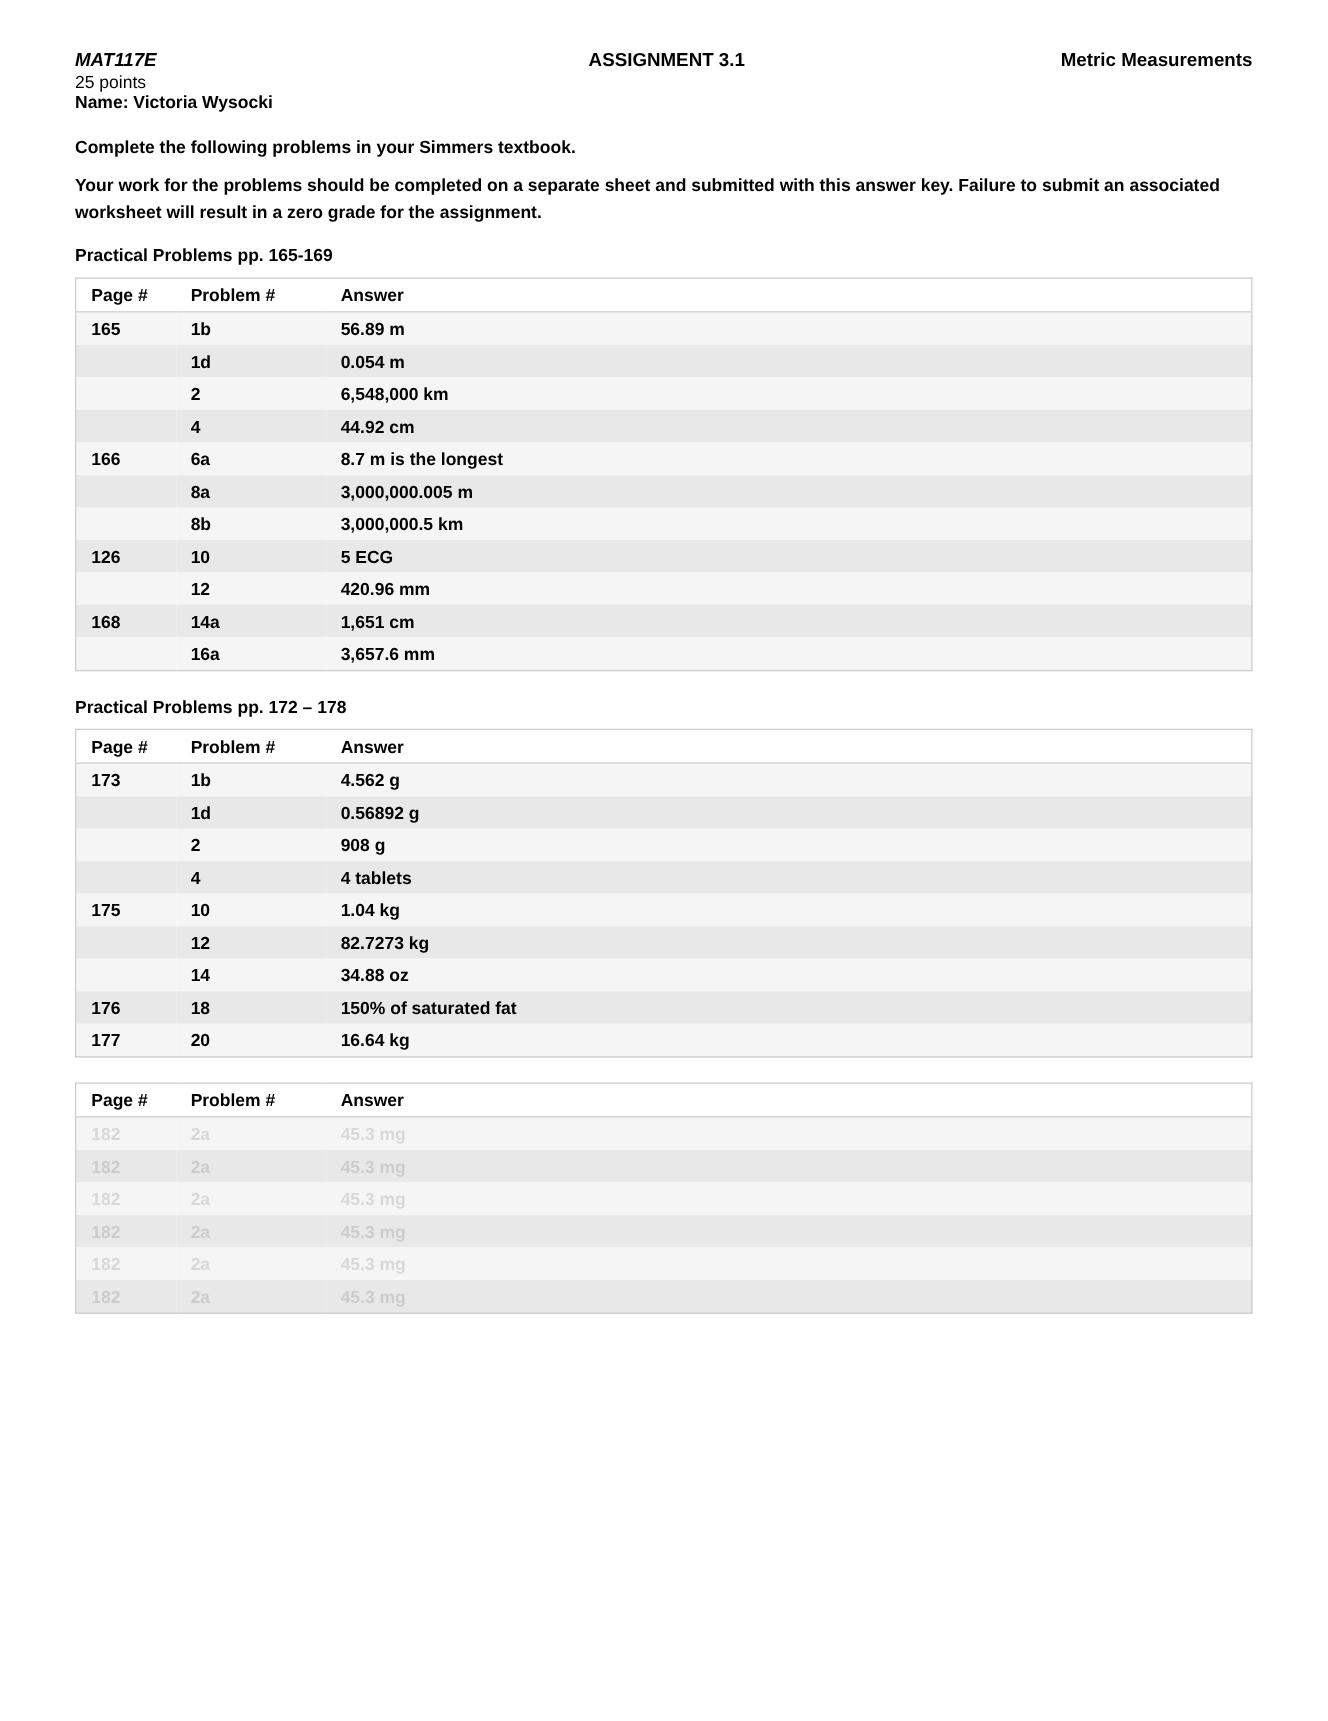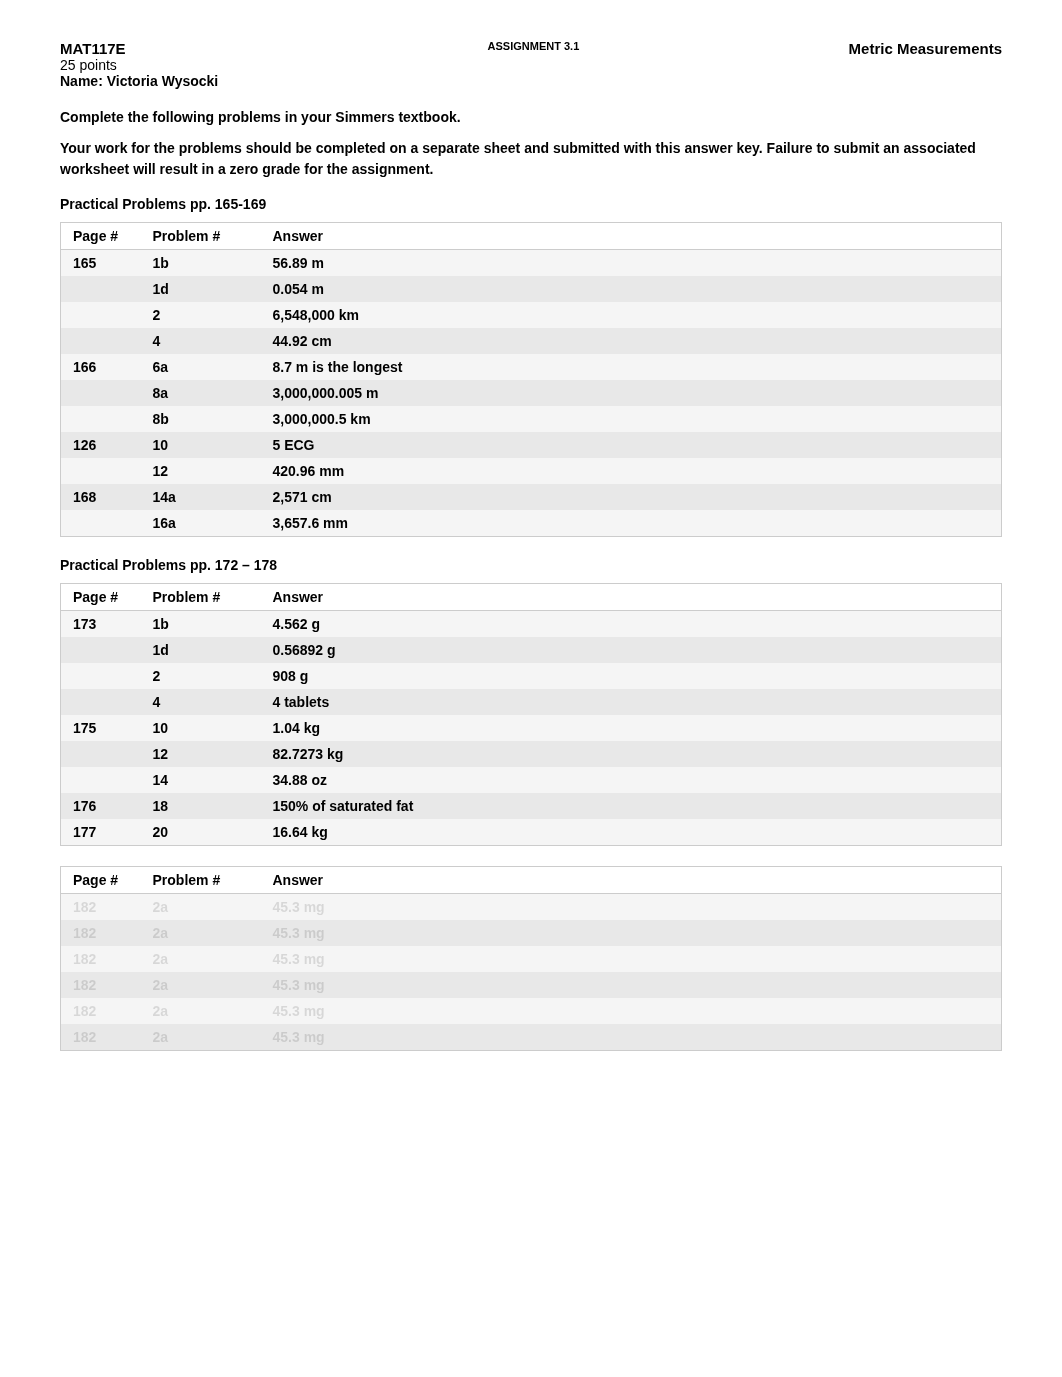--- a/index.html
+++ b/index.html
@@ -18,31 +18,32 @@
       align-items: flex-start;
       margin-bottom: 8px;
     }
     .header-left {
       display: flex;
       flex-direction: column;
     }
     .course-code {
       font-weight: bold;
       font-size: 15px;
+      font-style: italic;
     }
     .points {
       font-size: 14px;
     }
     .student-name {
       font-weight: bold;
       font-size: 14px;
     }
     .assignment-title {
       font-weight: bold;
-      font-size: 11px;
+      font-size: 15px;
       text-align: center;
     }
     .doc-title {
       font-weight: bold;
       font-size: 15px;
       text-align: right;
     }
     .instructions {
       margin-top: 18px;
       margin-bottom: 10px;
@@ -159,21 +160,21 @@
           <td style="font-weight: bold;">5 ECG</td>
         </tr>
         <tr>
           <td></td>
           <td style="font-weight: bold;">12</td>
           <td style="font-weight: bold;">420.96 mm</td>
         </tr>
         <tr>
           <td style="font-weight: bold;">168</td>
           <td style="font-weight: bold;">14a</td>
-          <td style="font-weight: bold;">2,571 cm</td>
+          <td style="font-weight: bold;">1,651 cm</td>
         </tr>
         <tr>
           <td></td>
           <td style="font-weight: bold;">16a</td>
           <td style="font-weight: bold;">3,657.6 mm</td>
         </tr>
       </tbody>
     </table>
     <div class="section-title">Practical Problems pp. 172 – 178</div>
     <table class="data-table">

